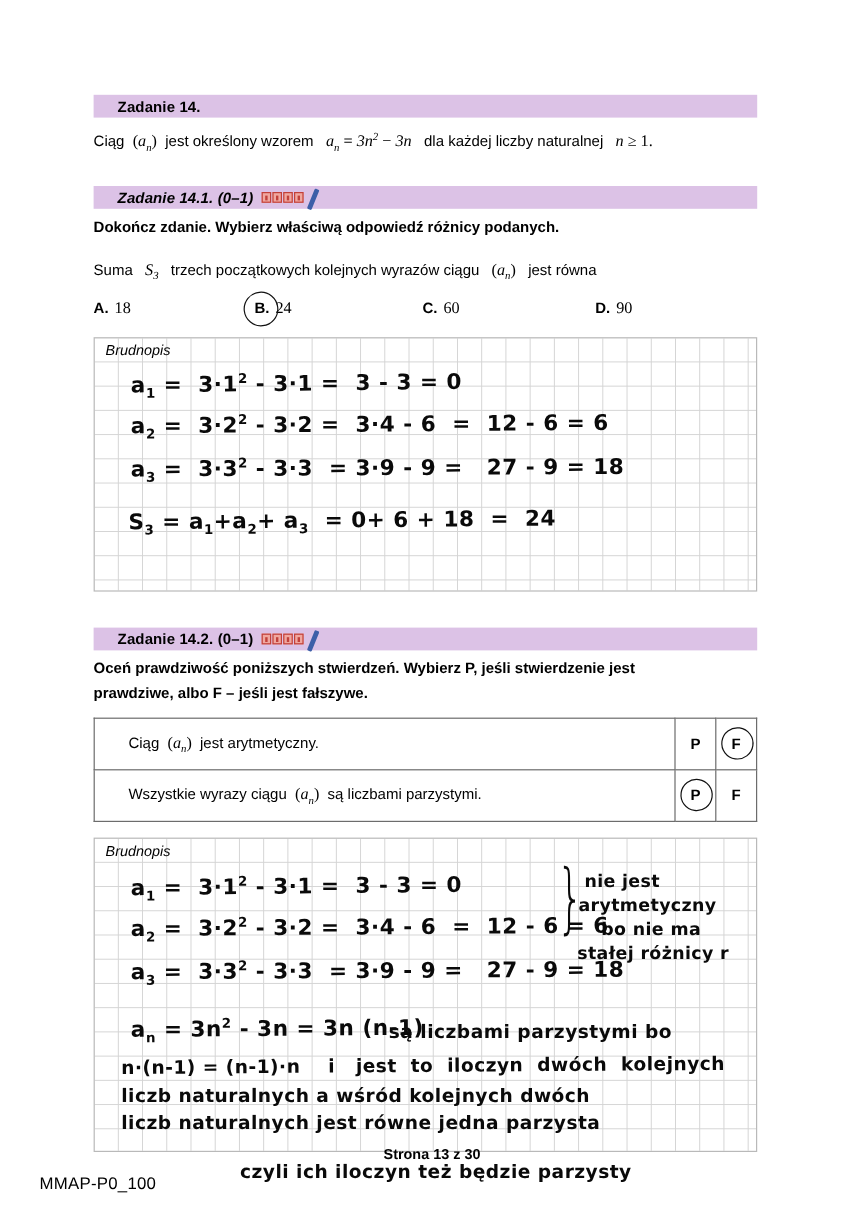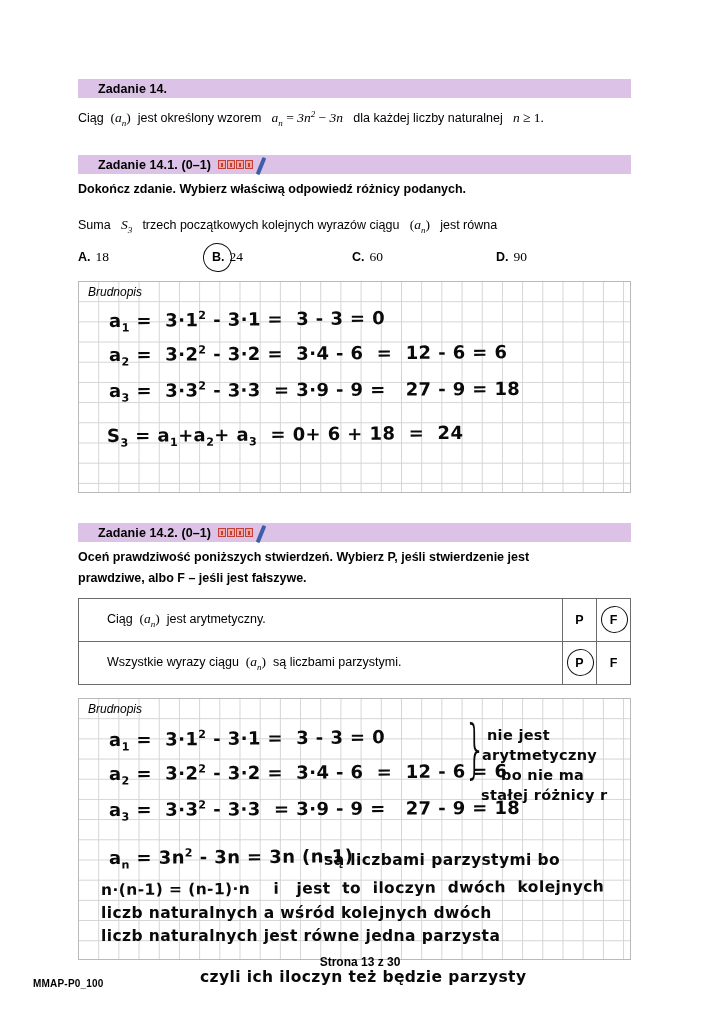--- a/index.html
+++ b/index.html
@@ -223,22 +223,22 @@
     border: 1.9px solid #111;
     border-radius: 50%;
     transform: rotate(8deg);
   }
 
   
   .footer-left {
     position: absolute;
     left: 33px;
     top: 978px;
-    font-size: 10px;
-    font-weight: bold;
+    font-size: 14px;
+    font-weight: normal;
     letter-spacing: 0.2px;
     text-align: center;
   }
   .footer-center {
     position: absolute;
     left: 0;
     right: 0;
     top: 955px;
     text-align: center;
     font-size: 12px;
@@ -256,21 +256,21 @@
 
   <div class="body-text" style="left:78px; top:104px;">
     <span>Ciąg</span>
     <span class="mathu">&nbsp;(<i>a</i><sub>n</sub>)&nbsp;</span>
     <span>jest określony wzorem</span>
     <span class="mathi">&nbsp;&nbsp;<i>a</i><sub>n</sub> <span style="font-style:normal">=</span> 3<i>n</i><sup>2</sup> <span style="font-style:normal">−</span> 3<i>n</i>&nbsp;&nbsp;</span>
     <span>dla każdej liczby naturalnej</span>
     <span class="mathi">&nbsp;&nbsp;<i>n</i> <span style="font-style:normal">≥ 1.</span></span>
   </div>
 
-  <div class="bar" style="top:155px;">
+  <div class="bar" style="top:155px;font-style:italic;">
     <span class="bar-label">Zadanie 14.1. (0–1)</span>
     <span class="score-icon">
       <span class="bx"></span>
         <span class="bx"></span>
         <span class="bx"></span>
         <span class="bx"></span>
     </span>
     <span class="pen-stroke"></span>
   </div>
 

